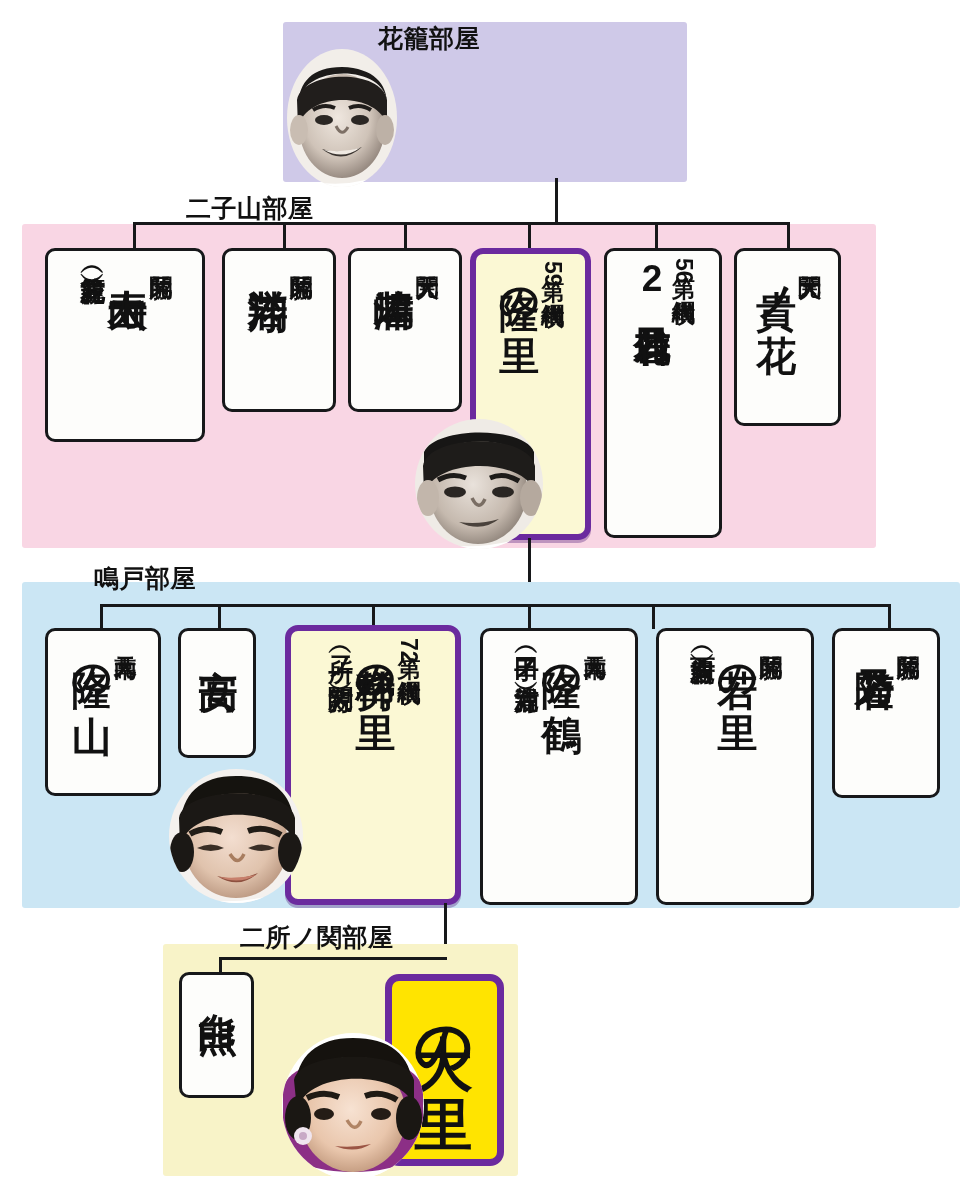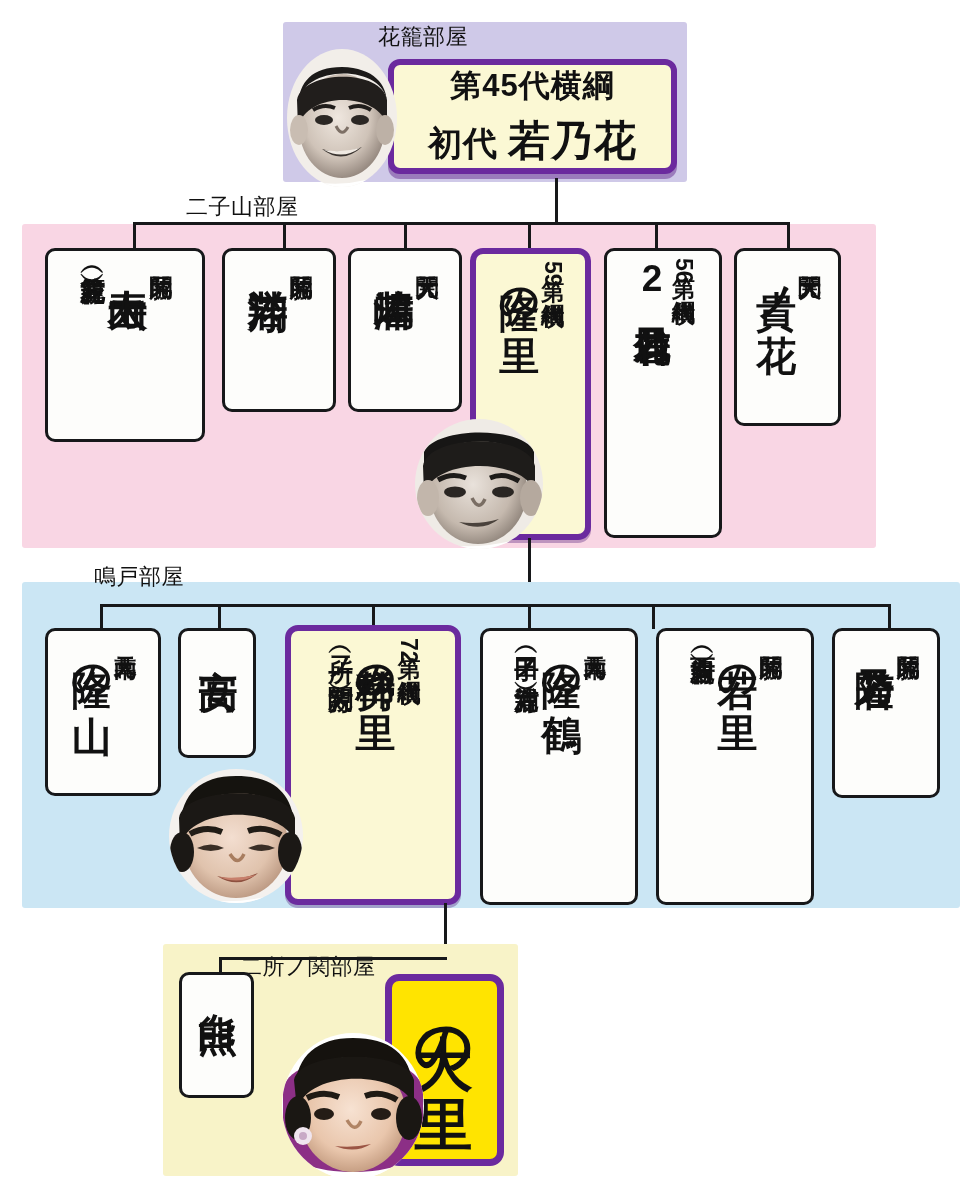--- a/index.html
+++ b/index.html
@@ -8,21 +8,21 @@
     background:#ffffff;
     font-family:"Liberation Sans","DejaVu Sans",sans-serif;
     -webkit-font-smoothing:antialiased;
   }
   #stage{position:absolute;left:0;top:0;width:976px;height:1200px;}
 
   
   .band{position:absolute;border-radius:3px;}
   .band-label{
     position:absolute;white-space:nowrap;
-    font-size:22px;font-weight:400;color:#111;letter-spacing:.5px;
+    font-size:25px;font-weight:700;color:#111;letter-spacing:.5px;
     line-height:1;
   }
 
   
   .hline{position:absolute;background:#17181a;height:3px;}
   .vline{position:absolute;background:#17181a;width:3px;}
 
   
   .box{
     position:absolute;box-sizing:border-box;
@@ -66,26 +66,20 @@
   .portrait svg{display:block;}
 </style>
 </head>
 <body>
 
 <div id="stage">
 
   <div class="band" style="left:283px;top:22px;width:404px;height:160px;background:#cfc9e8;"></div>
   <div class="band-label" style="left:378px;top:26px;">花籠部屋</div>
 
-  <div class="card" style="left:388px;top:59px;width:289px;height:115px;">
-    <div class="rank-h">第45代横綱</div>
-    <div class="name-h">
-      <span class="pre">初代</span><span>若乃花</span>
-    </div>
-  </div>
 
   <div class="portrait" style="left:286px;top:48px;width:112px;height:140px;">
     <svg width="112" height="140" viewBox="0 0 112 140" aria-hidden="true">
       <defs>
         <clipPath id="c1">
             <ellipse cx="56" cy="70" rx="55" ry="69"></ellipse>
           </clipPath>
         <radialGradient id="g1" cx="45%" cy="42%" r="62%">
           <stop offset="0%" stop-color="#efe7df"></stop>
             <stop offset="62%" stop-color="#cfc3b8"></stop>
@@ -257,21 +251,21 @@
   </div>
 
   <div class="box" style="left:832px;top:628px;width:108px;height:170px;">
     <span class="col rank">元関脇</span>
     <span class="col name">隆乃若</span>
   </div>
 
   <div class="vline" style="left:444px;top:903px;height:72px;"></div>
 
   <div class="band" style="left:163px;top:944px;width:355px;height:232px;background:#f8f3c8;"></div>
-  <div class="band-label" style="left:240px;top:956px;text-align:right;">二所ノ関部屋</div>
+  <div class="band-label" style="left:240px;top:925px;text-align:right;">二所ノ関部屋</div>
 
   <div class="hline" style="left:219px;top:957px;width:228px;"></div>
   <div class="vline" style="left:219px;top:957px;height:18px;"></div>
 
   <div class="box" style="left:179px;top:972px;width:75px;height:126px;">
     <span class="col name">白熊</span>
   </div>
 
   <div class="box gold" style="left:385px;top:974px;width:119px;height:192px;">
     <span class="col gold-name">大の里</span>

